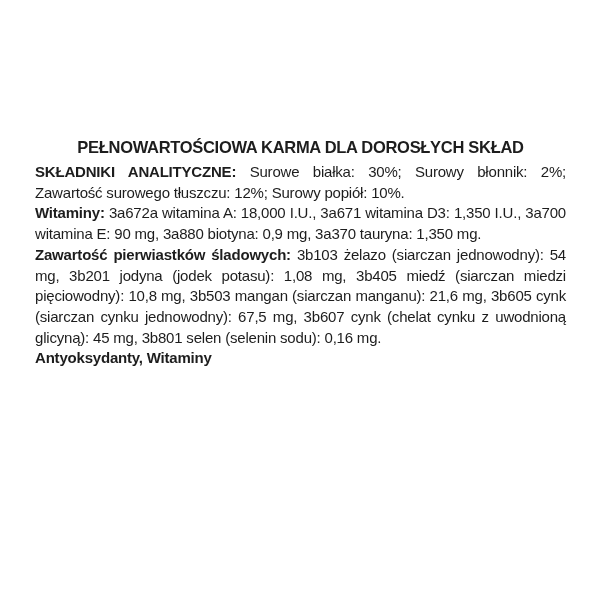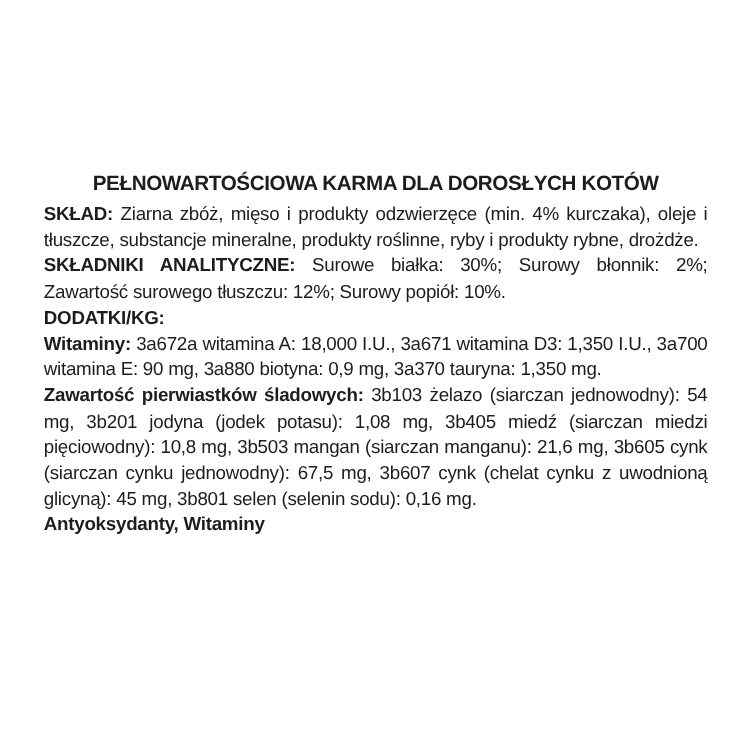--- a/index.html
+++ b/index.html
@@ -43,27 +43,25 @@
   .sec .b {
     font-weight: bold;
   }
 </style>
 </head>
 <body>
 
 <div class="page">
   <div class="sheet">
 
-    <div class="title">PEŁNOWARTOŚCIOWA KARMA DLA DOROSŁYCH KOTÓW</div>
+    <div class="title">PEŁNOWARTOŚCIOWA KARMA DLA DOROSŁYCH SKŁAD</div>
 
-    <p class="sec"><span class="b">SKŁAD:</span> <span>Ziarna zbóż, mięso i produkty odzwierzęce (min. 4% kurczaka), oleje i tłuszcze, substancje mineralne, produkty roślinne, ryby i produkty rybne, drożdże.</span></p>
 
     <p class="sec"><span class="b">SKŁADNIKI ANALITYCZNE:</span> <span>Surowe białka: 30%; Surowy błonnik: 2%; Zawartość surowego tłuszczu: 12%; Surowy popiół: 10%.</span></p>
 
-    <p class="sec"><span class="b">DODATKI/KG:</span></p>
 
     <p class="sec"><span class="b">Witaminy:</span> <span>3a672a witamina A: 18,000 I.U., 3a671 witamina D3: 1,350 I.U., 3a700 witamina E: 90 mg, 3a880 biotyna: 0,9 mg, 3a370 tauryna: 1,350 mg.</span></p>
 
     <p class="sec"><span class="b">Zawartość pierwiastków śladowych:</span> <span>3b103 żelazo (siarczan jednowodny): 54 mg, 3b201 jodyna (jodek potasu): 1,08 mg, 3b405 miedź (siarczan miedzi pięciowodny): 10,8 mg, 3b503 mangan (siarczan manganu): 21,6 mg, 3b605 cynk (siarczan cynku jednowodny): 67,5 mg, 3b607 cynk (chelat cynku z uwodnioną glicyną): 45 mg, 3b801 selen (selenin sodu): 0,16 mg.</span></p>
 
 
     <p class="sec"><span class="b">Antyoksydanty, Witaminy</span></p>
 
   </div>
 </div>

